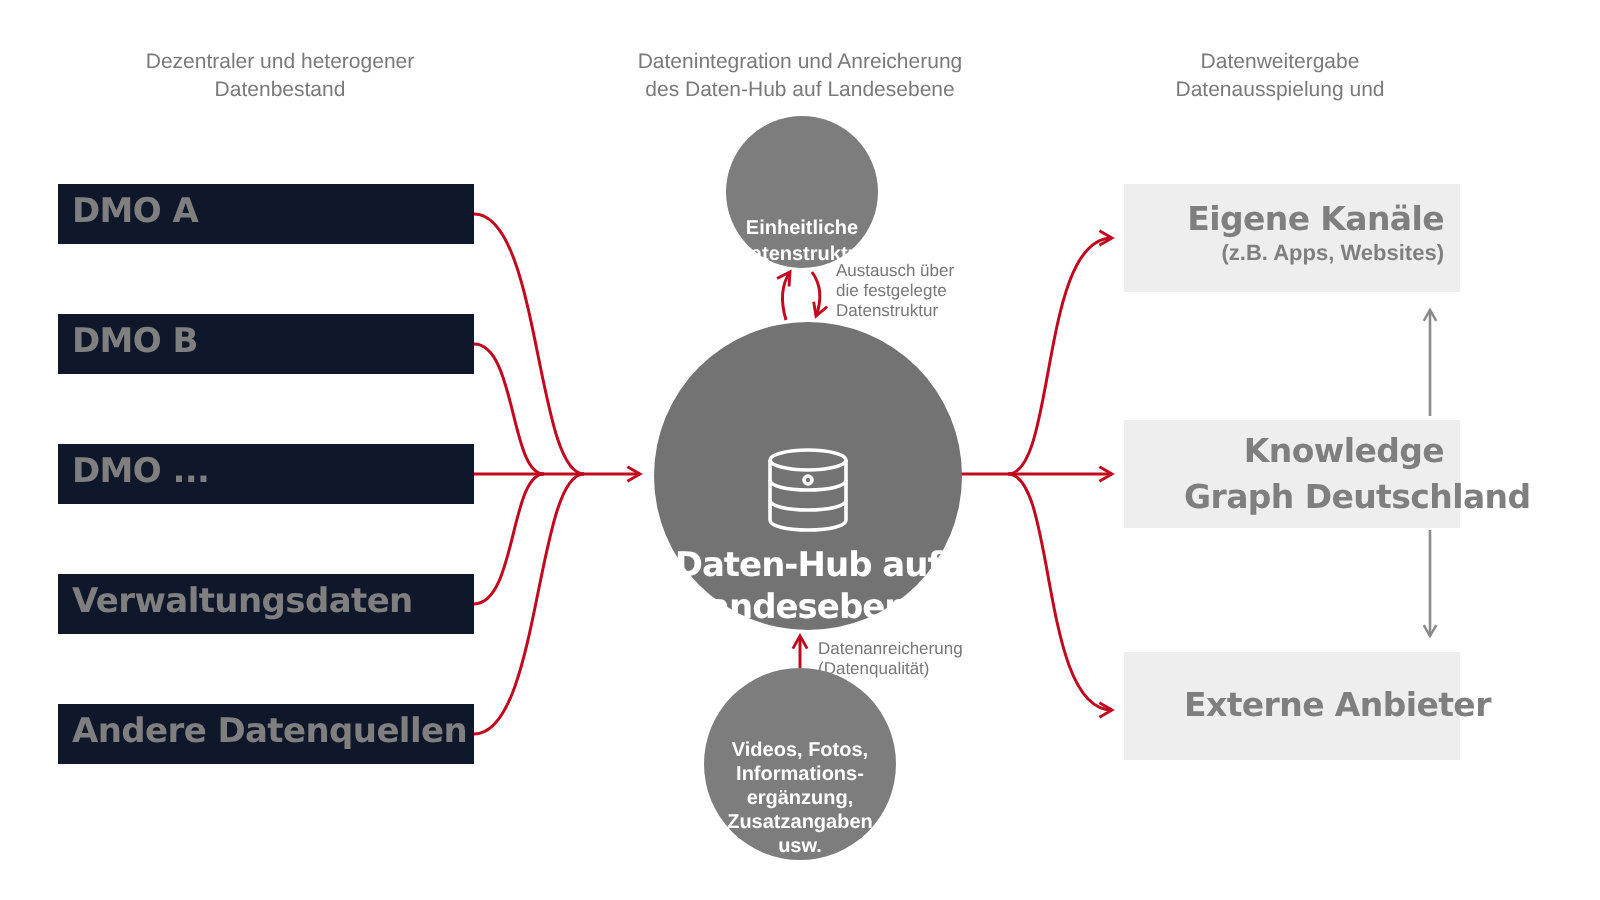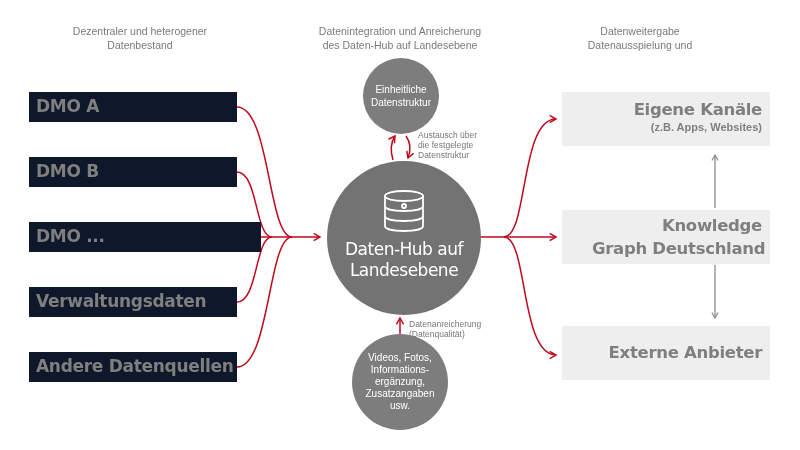--- a/index.html
+++ b/index.html
@@ -1,24 +1,24 @@
 <!DOCTYPE html>
 <html><head>
 <meta charset="utf-8">
 <style>
   html, body { margin:0; padding:0; }
   body { width:800px; height:450px; background:#ffffff; position:relative; overflow:hidden;
          font-family:"DejaVu Sans", "Liberation Sans", sans-serif; }
   .col-head { position:absolute; color:#7a7a7a; font-size:10.5px; line-height:14px; text-align:center; font-family:"Liberation Sans", sans-serif; }
   .src-box { position:absolute; left:29px; width:208px; height:30px; background:#0f172a; }
   .src-box span { position:absolute; left:7px; top:4px; font-size:17px; font-weight:bold; color:#7f7f7f; letter-spacing:-0.3px; font-family:"DejaVu Sans", sans-serif; white-space:nowrap; }
-  .out-box { position:absolute; left:562px; width:208px; background:#eeeeee; text-align:right;padding-left:30px; }
+  .out-box { position:absolute; left:562px; width:168px; background:#eeeeee; text-align:right;padding-left:30px; }
   .out-box .t { display:block; padding-right:8px; font-size:16.5px; font-weight:bold; color:#7f7f7f; line-height:23px; letter-spacing:-0.3px; font-family:"DejaVu Sans", sans-serif; white-space:nowrap; }
   .out-box .s { display:block; padding-right:8px; font-size:11px; color:#7f7f7f; line-height:12px; font-weight:bold; font-family:"Liberation Sans", sans-serif; }
-  .circle { position:absolute; border-radius:50%; display:flex; align-items:center; justify-content:center; text-align:center; color:#fff; font-weight:normal; font-family:"Liberation Sans", sans-serif; }
+  .circle { position:absolute; border-radius:50%; display:flex; align-items:flex-end; justify-content:center; text-align:center; color:#fff; font-weight:bold; font-family:"Liberation Sans", sans-serif; }
   .gray-circle { background:#7d7d7d; }
   .red-circle { background:#737373; }
   .note { position:absolute; font-size:8.5px; line-height:10px; color:#777; font-family:"Liberation Sans", sans-serif; }
   svg.lines { position:absolute; left:0; top:0; }
 </style>
 </head>
 <body>
 
 <div class="col-head" style="left:40px; top:24px; width:200px;">
   <div>Dezentraler und heterogener</div>
@@ -64,21 +64,21 @@
     <path d="M715,265 L715,318" marker-end="url(#ag)"></path>
   </g>
 </svg>
 
 <div class="src-box" style="top:92px;">
     <span>DMO A</span>
   </div>
 <div class="src-box" style="top:157px;text-decoration:underline;">
     <span>DMO B</span>
   </div>
-<div class="src-box" style="top:222px;padding-left:24px;">
+<div class="src-box" style="top:222px;">
     <span>DMO ...</span>
   </div>
 <div class="src-box" style="top:287px;">
     <span>Verwaltungsdaten</span>
   </div>
 <div class="src-box" style="top:352px;">
     <span>Andere Datenquellen</span>
   </div>
 
 <div class="circle gray-circle" style="left:363px; top:58px; width:76px; height:76px; font-size:10px; line-height:13px;">

